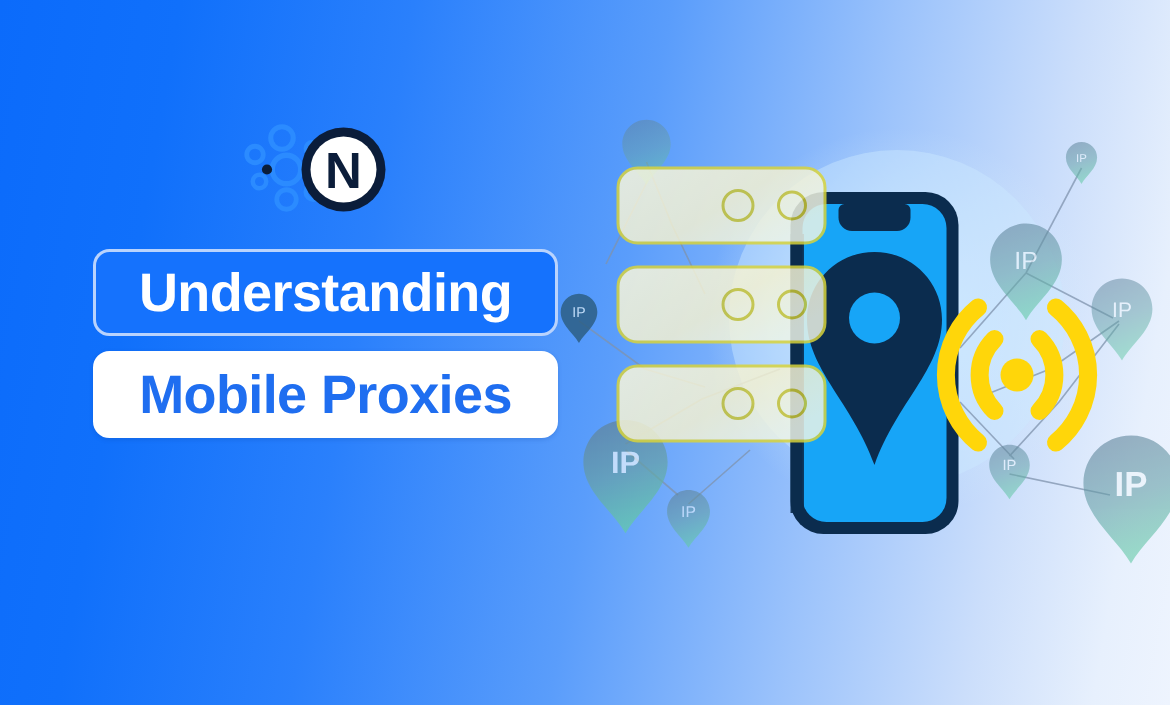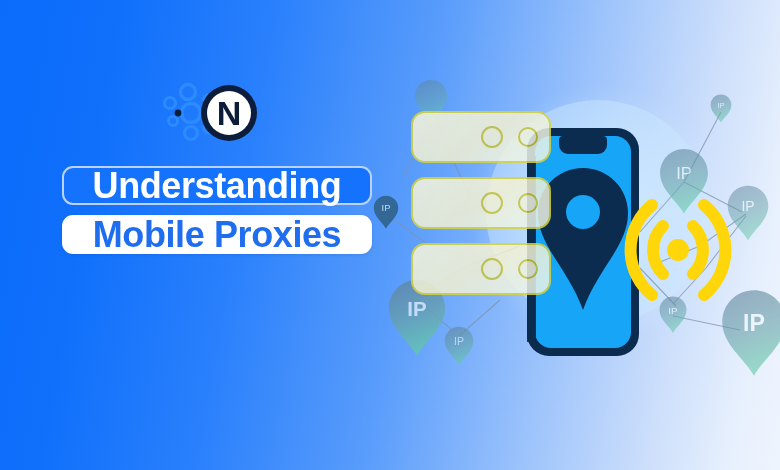--- a/index.html
+++ b/index.html
@@ -48,21 +48,21 @@
 
   
   #headline {
     position: absolute;
     left: 62px;
     top: 166px;
     width: 310px;
   }
   .title-box {
     box-sizing: border-box;
-    height: 39px;
+    height: 58px;
     border-radius: 11px;
     display: flex;
     align-items: center;
     justify-content: center;
     letter-spacing: -0.4px;
   }
   .title-box .txt {
     font-size: 36px;
     font-weight: bold;
     line-height: 1;

